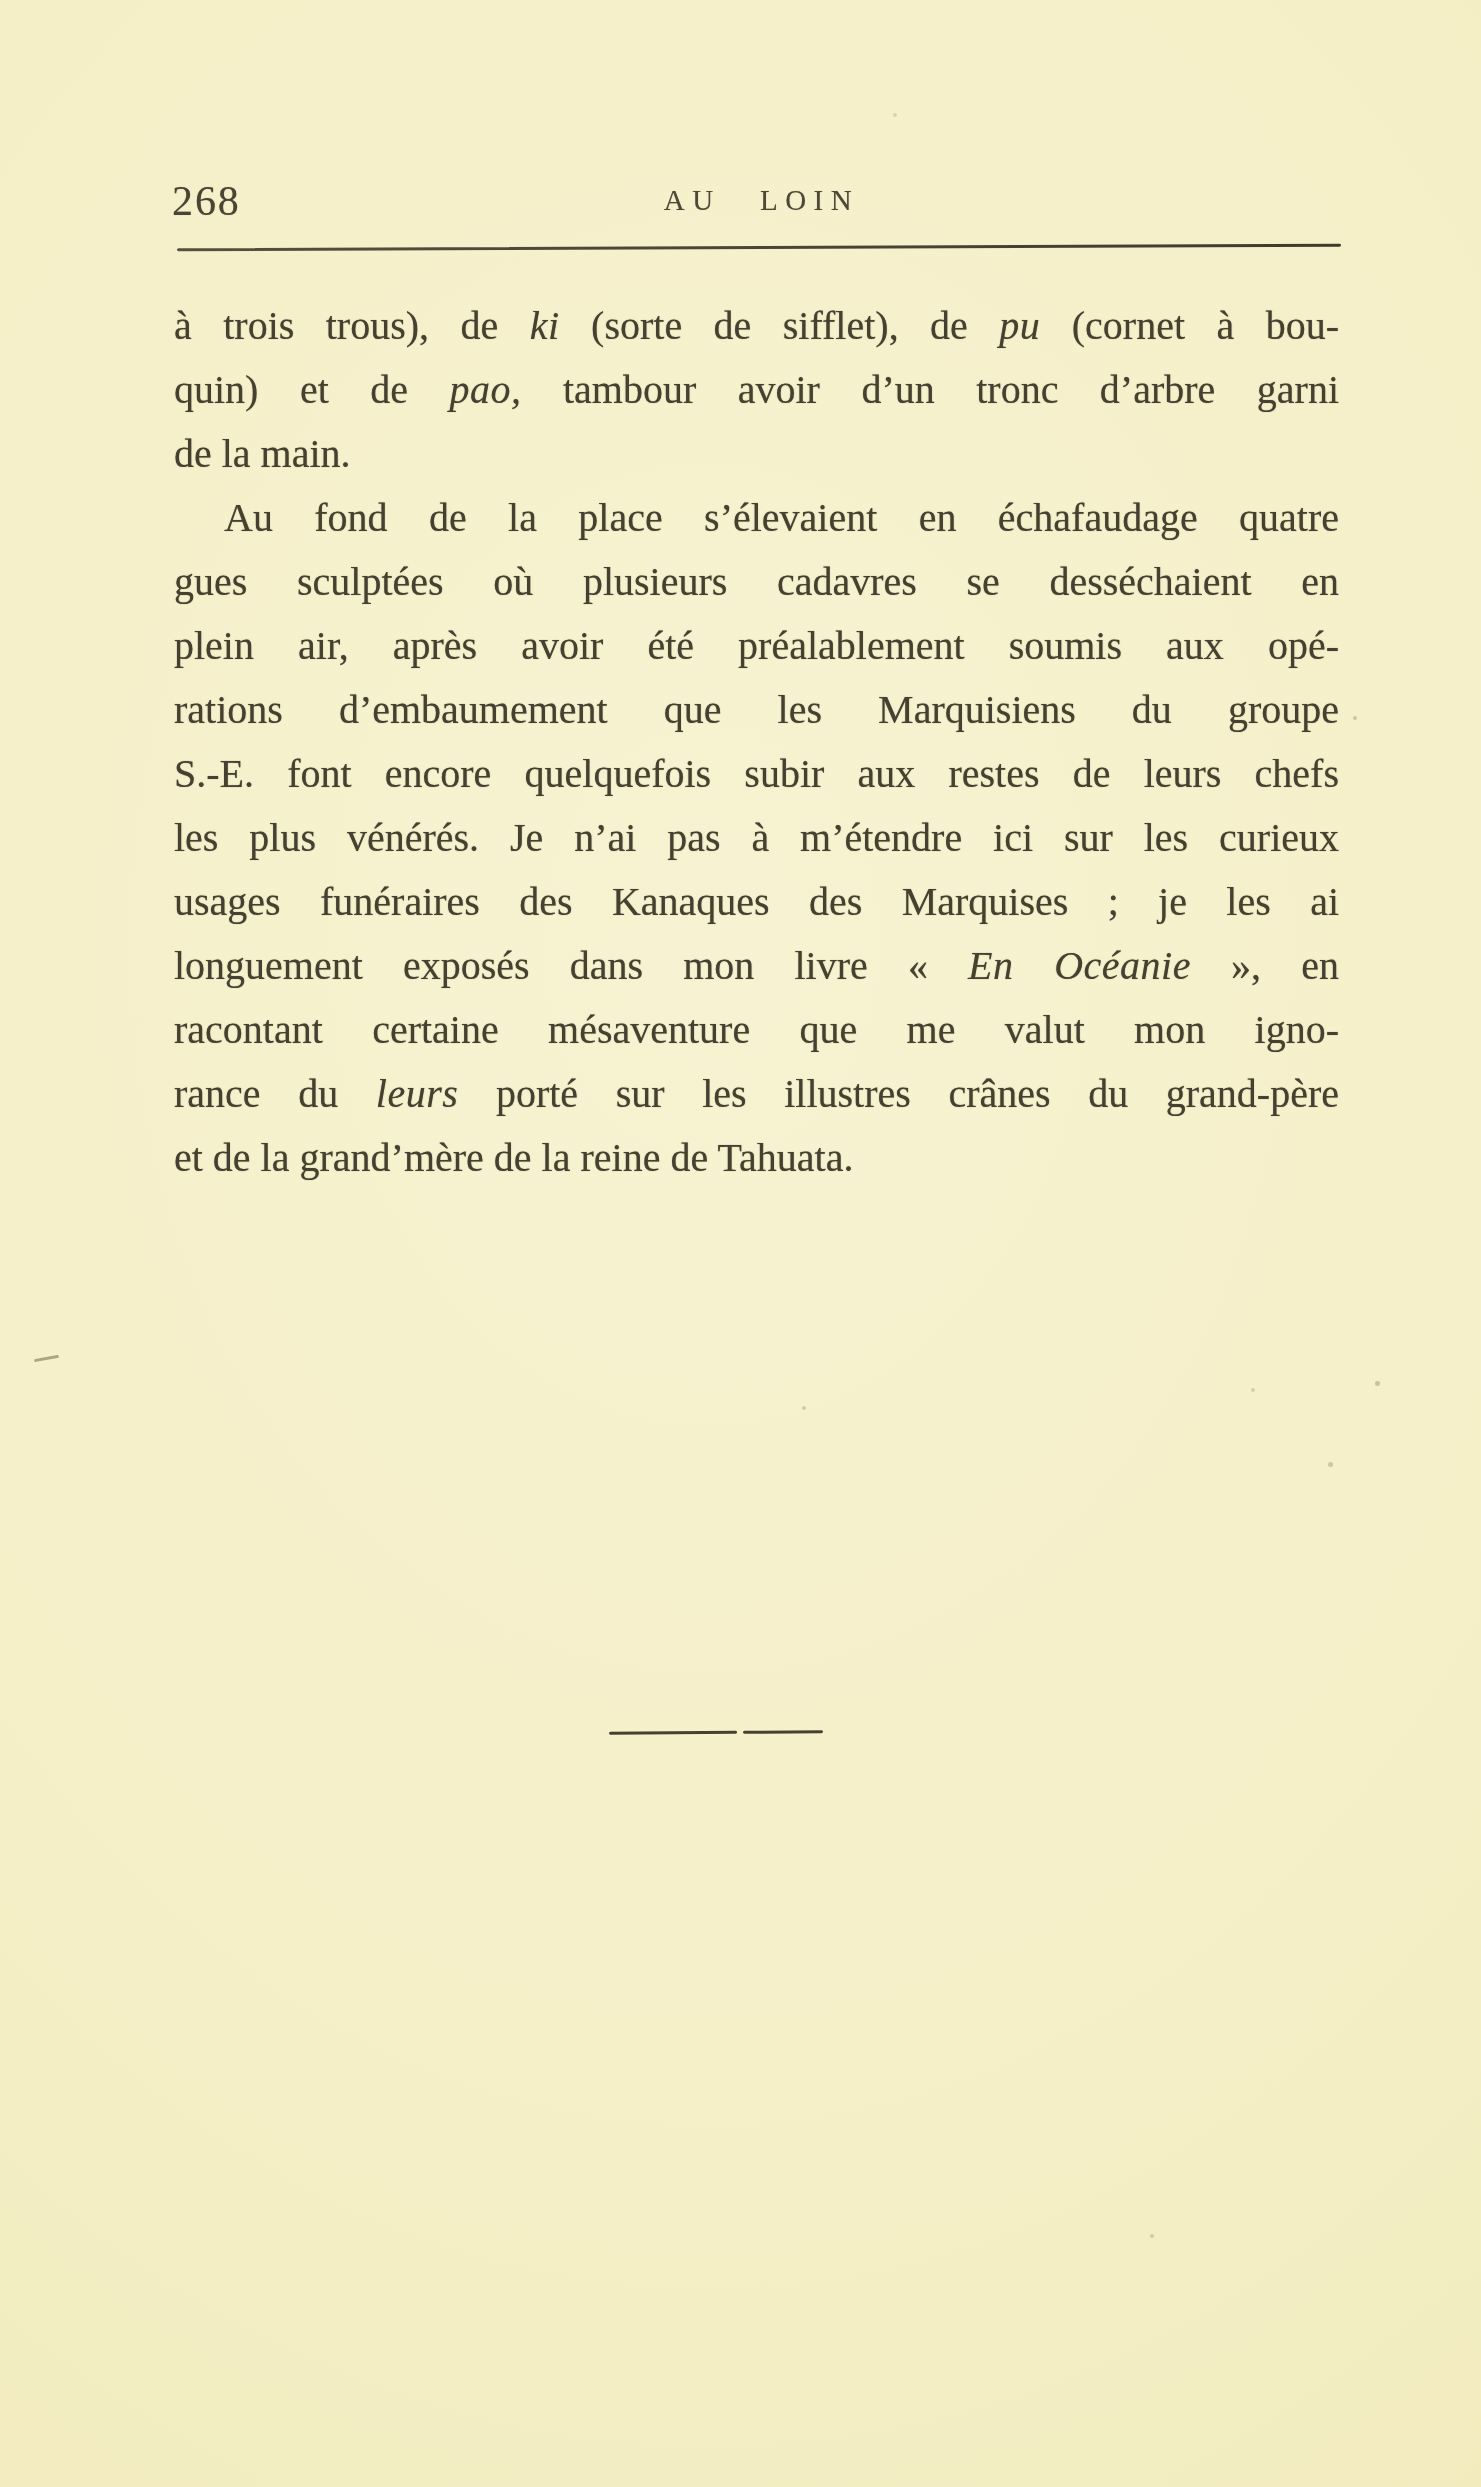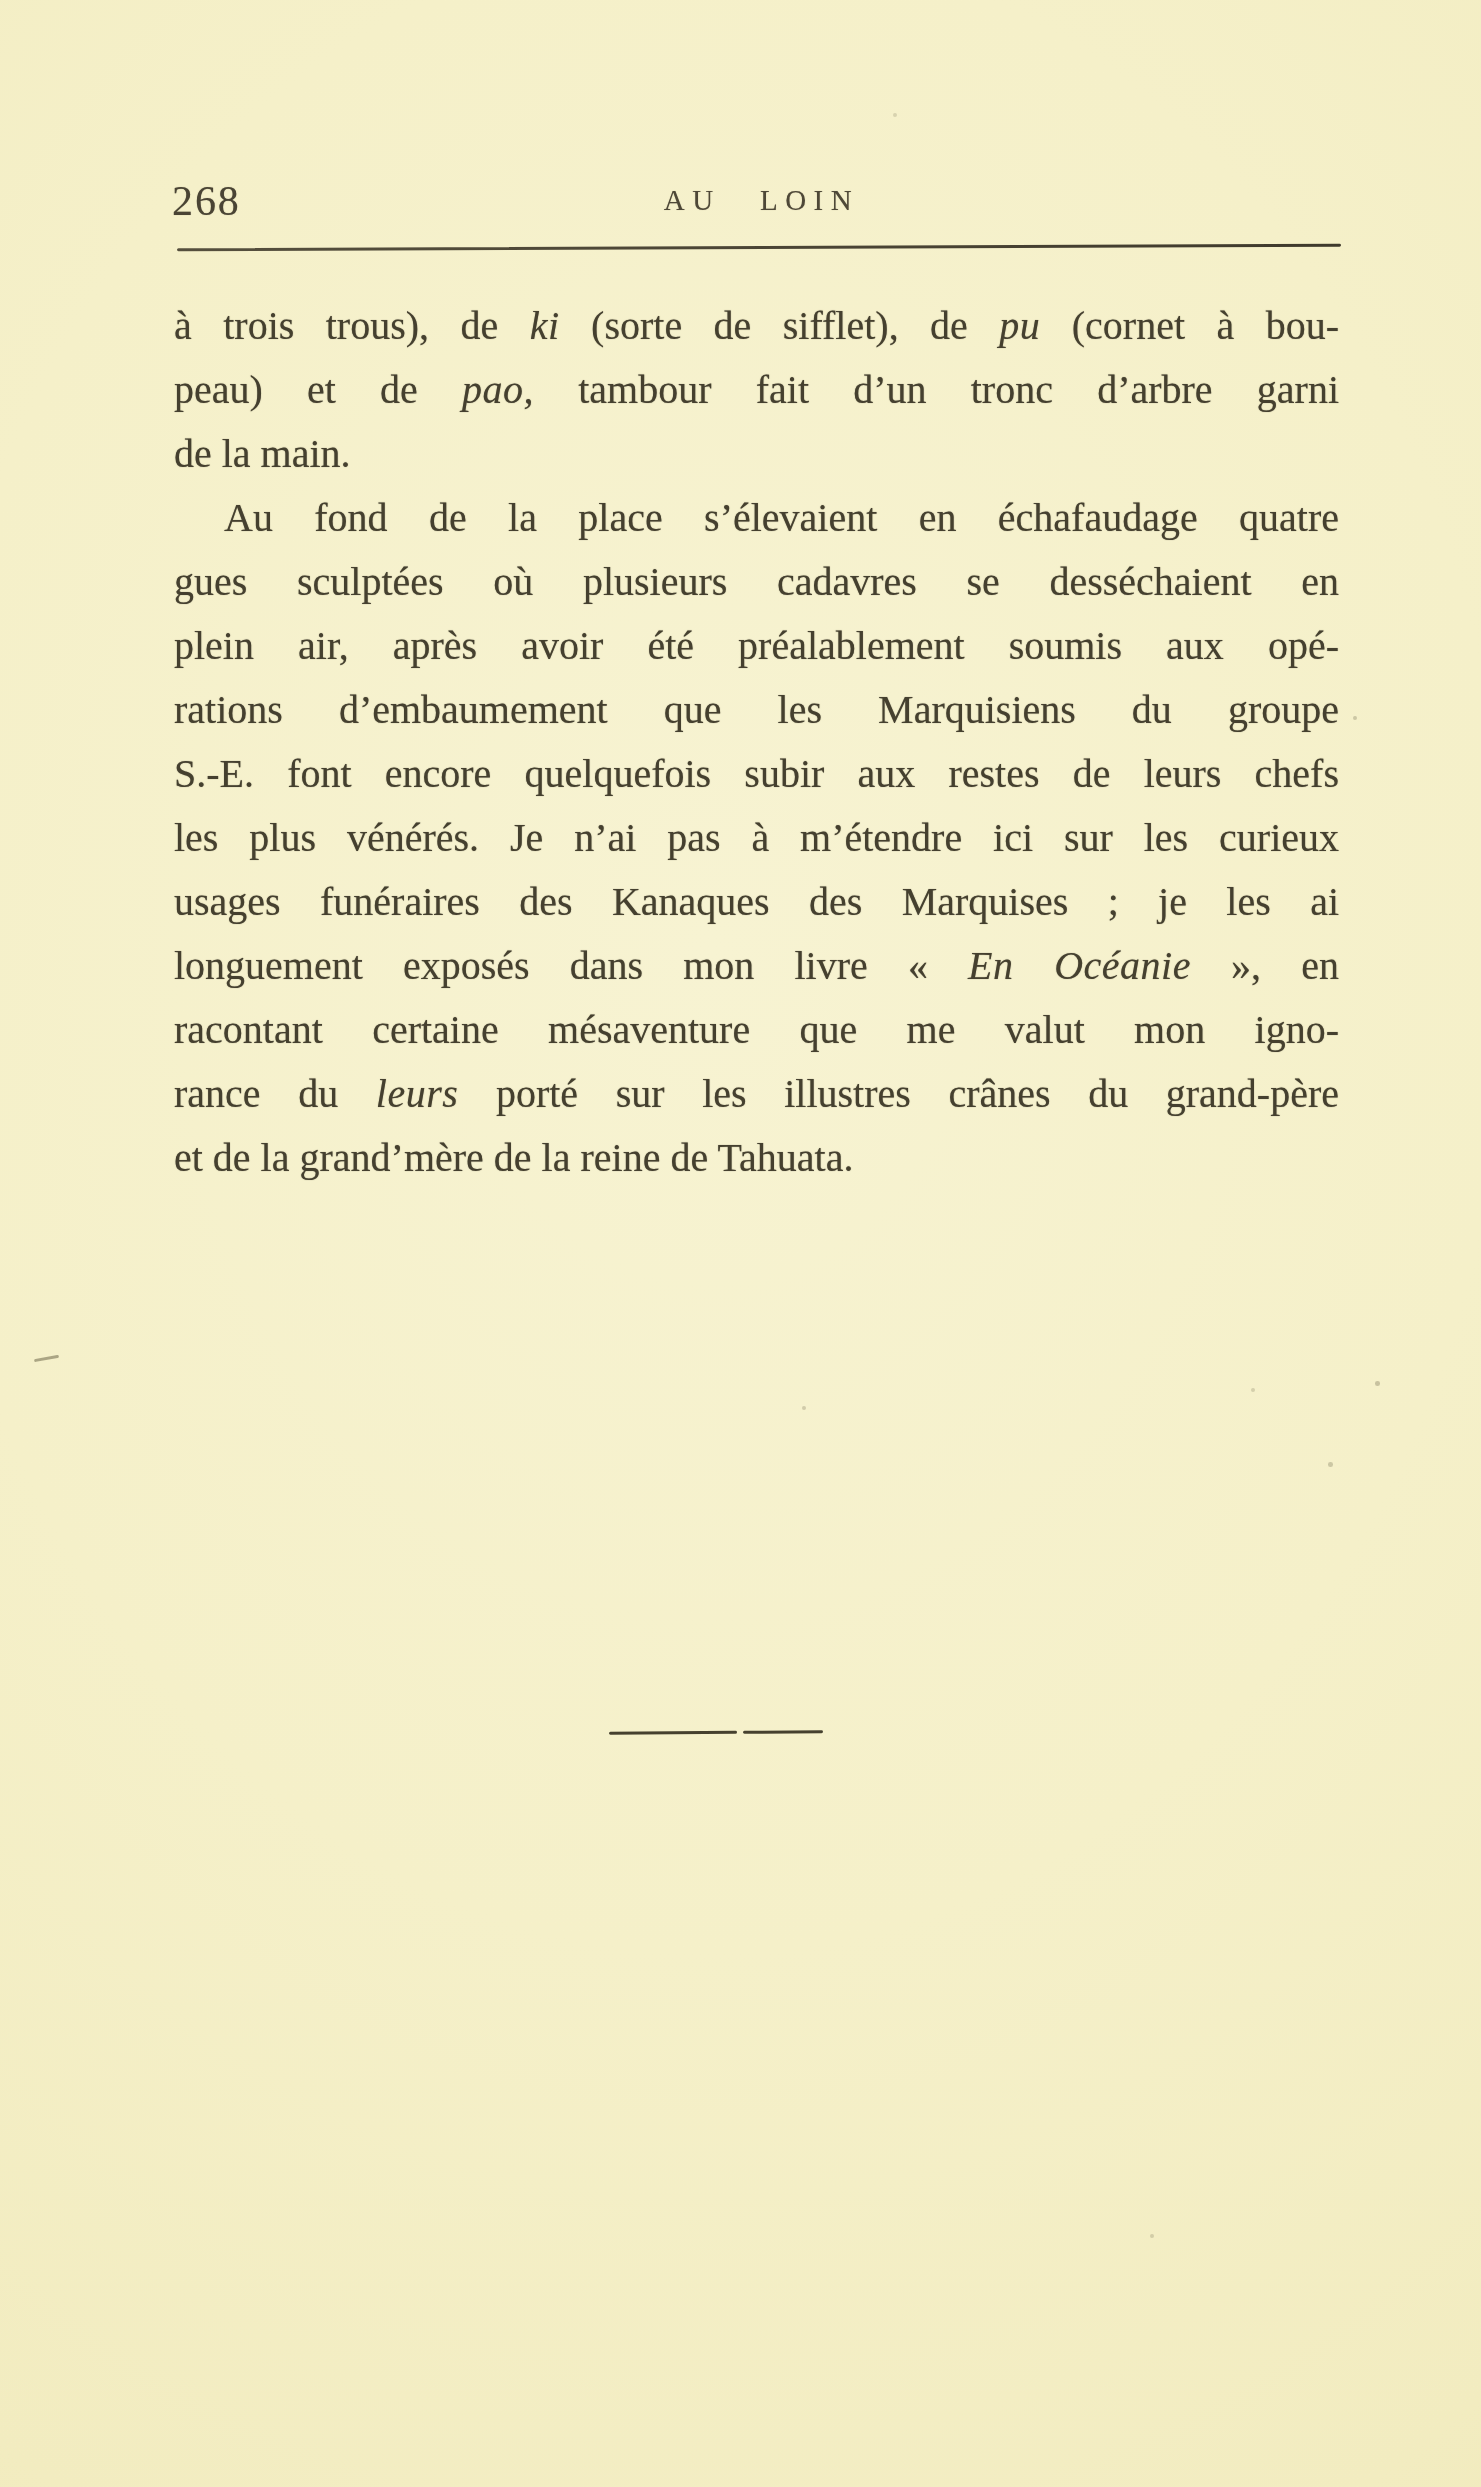--- a/index.html
+++ b/index.html
@@ -119,21 +119,21 @@
 
   <div class="page-number">268</div>
 
   <div class="running-title">AU LOIN</div>
 
   <div class="header-rule"></div>
 
   <div class="text-block">
       <div>
         <div class="text-line"><span class="text-run">à trois trous), de </span><span class="text-run italic">ki</span><span class="text-run"> (sorte de sifflet), de </span><span class="text-run italic">pu</span><span class="text-run"> (cornet à bou-</span></div>
-        <div class="text-line"><span class="text-run">peau) et de </span><span class="text-run italic">pao,</span><span class="text-run"> tambour fait d’un tronc d’arbre garni</span></div>
+        <div class="text-line"><span class="text-run">quin) et de </span><span class="text-run italic">pao,</span><span class="text-run"> tambour avoir d’un tronc d’arbre garni</span></div>
         <div class="text-line last"><span class="text-run">de la main.</span></div>
       </div>
       <div>
         <div class="text-line indent"><span class="text-run">Au fond de la place s’élevaient en échafaudage quatre</span></div>
         <div class="text-line"><span class="text-run">gues sculptées où plusieurs cadavres se desséchaient en</span></div>
         <div class="text-line"><span class="text-run">plein air, après avoir été préalablement soumis aux opé-</span></div>
         <div class="text-line"><span class="text-run">rations d’embaumement que les Marquisiens du groupe</span></div>
         <div class="text-line"><span class="text-run">S.-E. font encore quelquefois subir aux restes de leurs chefs</span></div>
         <div class="text-line"><span class="text-run">les plus vénérés. Je n’ai pas à m’étendre ici sur les curieux</span></div>
         <div class="text-line"><span class="text-run">usages funéraires des Kanaques des Marquises ; je les ai</span></div>

